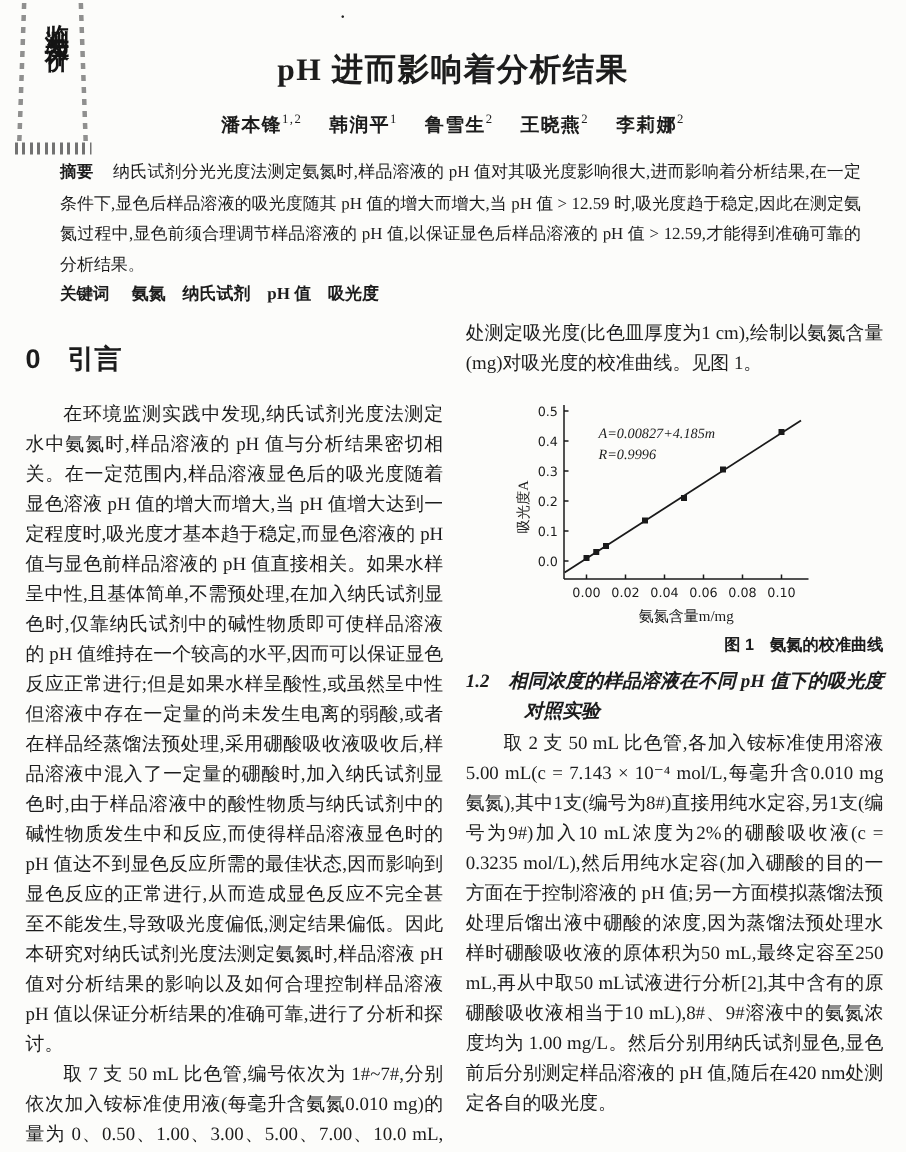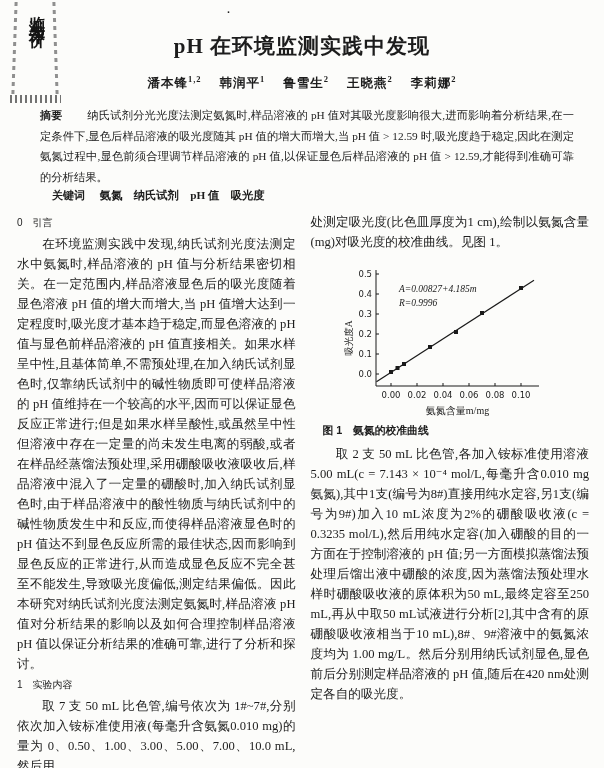--- a/index.html
+++ b/index.html
@@ -30,79 +30,78 @@
   .title-dot { position:absolute; left:226px; top:4px; font-size:15px; color:#222; }
   .title {
     text-align:center; padding-top:3px; font-weight:bold;
     font-size:21px; line-height:29px; letter-spacing:1px;
   }
   .authors {
     text-align:center; margin-top:13px; font-size:12.5px; font-weight:bold;
     letter-spacing:1px;
   }
   .authors .author { margin:0 9px; }
-  .authors sup { font-size:8.5px; font-weight:bold;text-align:right; }
+  .authors sup { font-size:8.5px; font-weight:normal;text-align:right; }
   .affiliation { text-align:center; margin-top:9px; font-size:10.5px; }
   
   .abstract { margin:13px 30px 0 40px; font-size:11.3px; line-height:20.5px; text-align:justify; }
-  .abstract .lbl { font-weight:bold; margin-right:22px; font-family:"Liberation Sans","DejaVu Sans",sans-serif; font-size:11px; }
-  .keywords { margin:1px 30px 0 52px; font-size:11.3px; font-weight:bold; }
+  .abstract .lbl { font-weight:bold; margin-right:10px; font-family:"Liberation Sans","DejaVu Sans",sans-serif; font-size:11px; }
+  .keywords { margin:1px 30px 0 40px; font-size:11.3px; font-weight:bold; }
   .keywords .lbl { margin-right:12px; font-family:"Liberation Sans","DejaVu Sans",sans-serif; font-size:11px; }
   
   .columns { display:flex; gap:15px; margin:9px 15px 0 17px; }
   .col { width:281px; font-size:12.6px; line-height:20px; text-align:justify; }
-  .sec-heading { font-weight:normal; font-size:10px; font-family:"Liberation Sans","DejaVu Sans",sans-serif; margin:1px 0; }
+  .sec-heading { font-weight:bold; font-size:18px; font-family:"Liberation Sans","DejaVu Sans",sans-serif; margin:17px 0; }
   .sub-heading { font-weight:bold; font-style:italic; font-size:12.6px; margin:1px 0; padding-left:3.1em; text-indent:-3.1em; }
   .para { text-indent:2em; }
   .para.cont { text-indent:0; }
   
   figure { margin:4px 0 2px 0; }
   .chart-box { margin-left:30px; width:230px; }
   .chart-box svg { display:block; }
   figcaption {
-    text-align:left; font-size:10.8px; font-weight:bold; margin:2px 0 4px 12px;
+    text-align:right; font-size:10.8px; font-weight:bold; margin:2px 0 4px 12px;
     font-family:"Liberation Sans","DejaVu Sans",sans-serif;
   }
 </style>
 </head>
 <body>
 
 <div class="page">
 
   <div class="banner">
     <span class="banner-text">监测与评价</span>
     <span class="fringe"></span>
   </div>
 
   <span class="title-dot">·</span>
 
   <h1 class="title">
     <br>
-    <span>pH 在环境监测实践中发现</span>
+    <span>pH 进而影响着分析结果</span>
   </h1>
 
   <div class="authors"><span class="author">潘本锋<sup>1,2</sup></span><span class="author">韩润平<sup>1</sup></span><span class="author">鲁雪生<sup>2</sup></span><span class="author">王晓燕<sup>2</sup></span><span class="author">李莉娜<sup>2</sup></span></div>
 
 
   <p class="abstract">
     <span class="lbl">摘要</span>
     <span>纳氏试剂分光光度法测定氨氮时,样品溶液的 pH 值对其吸光度影响很大,进而影响着分析结果,在一定条件下,显色后样品溶液的吸光度随其 pH 值的增大而增大,当 pH 值 &gt; 12.59 时,吸光度趋于稳定,因此在测定氨氮过程中,显色前须合理调节样品溶液的 pH 值,以保证显色后样品溶液的 pH 值 &gt; 12.59,才能得到准确可靠的分析结果。</span>
   </p>
 
   <p class="keywords">
     <span class="lbl">关键词</span>
     <span>氨氮　纳氏试剂　pH 值　吸光度</span>
   </p>
 
   <div class="columns">
 
     <div class="col">
       <div class="sec-heading">0　引言</div>
       <p class="para">在环境监测实践中发现,纳氏试剂光度法测定水中氨氮时,样品溶液的 pH 值与分析结果密切相关。在一定范围内,样品溶液显色后的吸光度随着显色溶液 pH 值的增大而增大,当 pH 值增大达到一定程度时,吸光度才基本趋于稳定,而显色溶液的 pH 值与显色前样品溶液的 pH 值直接相关。如果水样呈中性,且基体简单,不需预处理,在加入纳氏试剂显色时,仅靠纳氏试剂中的碱性物质即可使样品溶液的 pH 值维持在一个较高的水平,因而可以保证显色反应正常进行;但是如果水样呈酸性,或虽然呈中性但溶液中存在一定量的尚未发生电离的弱酸,或者在样品经蒸馏法预处理,采用硼酸吸收液吸收后,样品溶液中混入了一定量的硼酸时,加入纳氏试剂显色时,由于样品溶液中的酸性物质与纳氏试剂中的碱性物质发生中和反应,而使得样品溶液显色时的 pH 值达不到显色反应所需的最佳状态,因而影响到显色反应的正常进行,从而造成显色反应不完全甚至不能发生,导致吸光度偏低,测定结果偏低。因此本研究对纳氏试剂光度法测定氨氮时,样品溶液 pH 值对分析结果的影响以及如何合理控制样品溶液 pH 值以保证分析结果的准确可靠,进行了分析和探讨。</p>
-      <div class="sec-heading">1　实验内容</div>
       <p class="para">取 7 支 50 mL 比色管,编号依次为 1#~7#,分别依次加入铵标准使用液(每毫升含氨氮0.010 mg)的量为 0、0.50、1.00、3.00、5.00、7.00、10.0 mL,然后用</p>
     </div>
 
     <div class="col">
       <p class="para cont">处测定吸光度(比色皿厚度为1 cm),绘制以氨氮含量(mg)对吸光度的校准曲线。见图 1。</p>
 
       <figure>
         <div class="chart-box">
             <svg width="230" height="162" viewBox="0 0 230 162">
               <line x1="35" y1="14" x2="35" y2="130" stroke="#1a1a1a" stroke-width="1"></line>
@@ -141,18 +140,19 @@
               <rect x="178" y="30" width="4" height="4" fill="#1a1a1a"></rect>
               <text x="58" y="36" font-size="9.5" font-style="italic" font-family="&quot;Liberation Serif&quot;,serif" fill="#1a1a1a">A=0.00827+4.185m</text>
               <text x="58" y="50" font-size="9.5" font-style="italic" font-family="&quot;Liberation Serif&quot;,serif" fill="#1a1a1a">R=0.9996</text>
               <text x="11" y="82" font-size="9.5" text-anchor="middle" fill="#1a1a1a" transform="rotate(-90 11 82)">吸光度A</text>
               <text x="116.5" y="158" font-size="10" text-anchor="middle" fill="#1a1a1a">氨氮含量m/mg</text>
             </svg>
           </div>
         <figcaption>图 1　氨氮的校准曲线</figcaption>
       </figure>
 
+      <div class="sub-heading">1.2　相同浓度的样品溶液在不同 pH 值下的吸光度对照实验</div>
       <p class="para">取 2 支 50 mL 比色管,各加入铵标准使用溶液 5.00 mL(c = 7.143 × 10⁻⁴ mol/L,每毫升含0.010 mg氨氮),其中1支(编号为8#)直接用纯水定容,另1支(编号为9#)加入10 mL浓度为2%的硼酸吸收液(c = 0.3235 mol/L),然后用纯水定容(加入硼酸的目的一方面在于控制溶液的 pH 值;另一方面模拟蒸馏法预处理后馏出液中硼酸的浓度,因为蒸馏法预处理水样时硼酸吸收液的原体积为50 mL,最终定容至250 mL,再从中取50 mL试液进行分析[2],其中含有的原硼酸吸收液相当于10 mL),8#、9#溶液中的氨氮浓度均为 1.00 mg/L。然后分别用纳氏试剂显色,显色前后分别测定样品溶液的 pH 值,随后在420 nm处测定各自的吸光度。</p>
 
     </div>
 
   </div>
 </div>
 
 </body></html>

